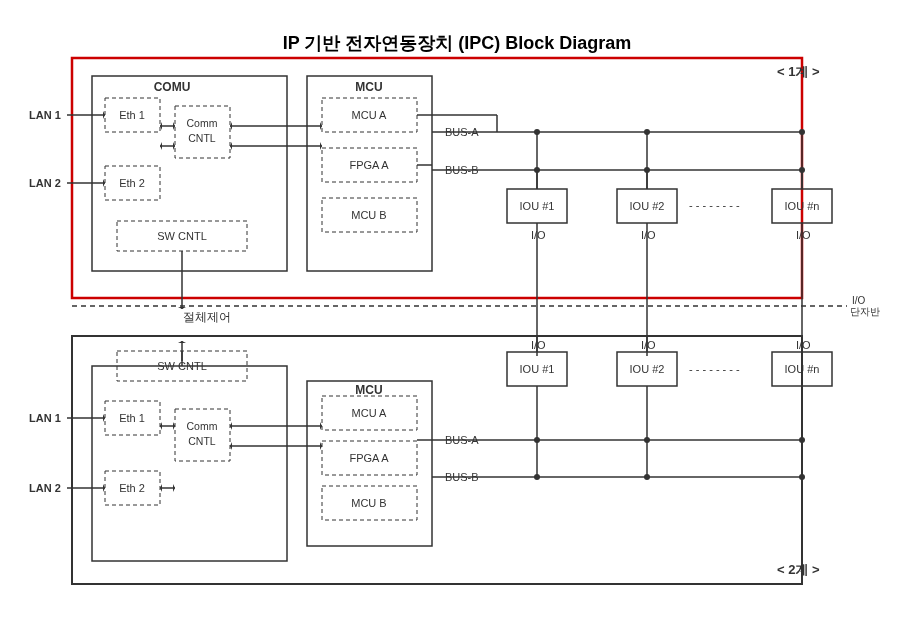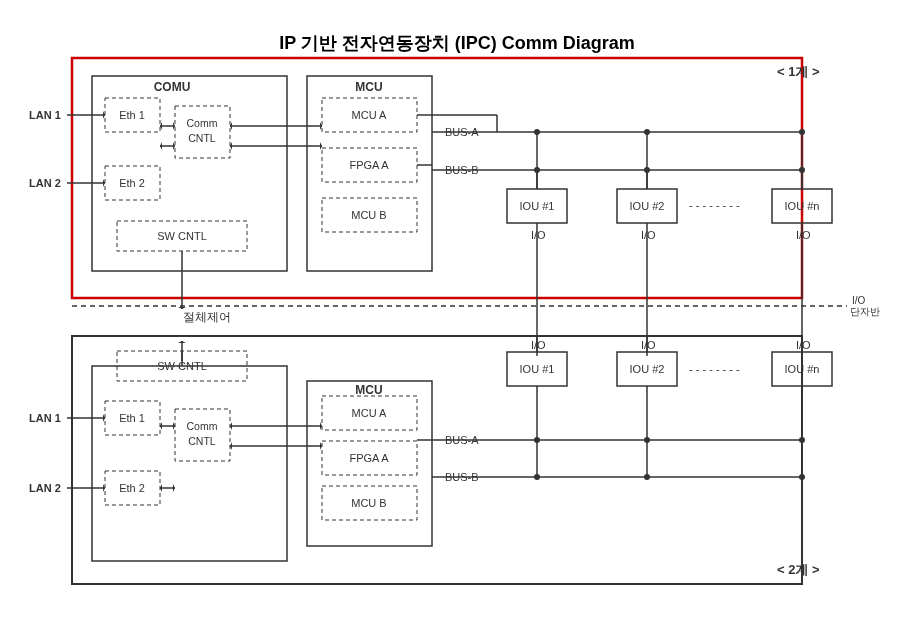--- a/index.html
+++ b/index.html
@@ -38,21 +38,21 @@
       font-weight: bold;
     }
     line { stroke: #333; stroke-width: 1.5; }
     .dot { fill: #333; }
   </style>
 </head>
 <body>
 
 <div class="full-diagram">
 
-  <div class="text-label text-bold" style="width:880px; top:5px; left:0; font-size:18px; text-align:center;">IP 기반 전자연동장치 (IPC) Comm Diagram</div>
+  <div class="text-label text-bold" style="width:880px; top:5px; left:0; font-size:18px; text-align:center;">IP 기반 전자연동장치 (IPC) Block Diagram</div>
 
   <svg class="svg-overlay" viewBox="0 0 880 580" xmlns="http://www.w3.org/2000/svg">
 
     <rect x="55" y="32" width="730" height="240" fill="none" stroke="#cc0000" stroke-width="2.5"></rect>
 
     <text x="760" y="50" font-size="13" font-weight="bold" fill="#333">&lt; 1계 &gt;</text>
 
     <rect x="75" y="50" width="195" height="195" fill="none" stroke="#333" stroke-width="1.5"></rect>
 
     <text x="155" y="65" font-size="12" font-weight="bold" fill="#333" text-anchor="middle">COMU</text>

